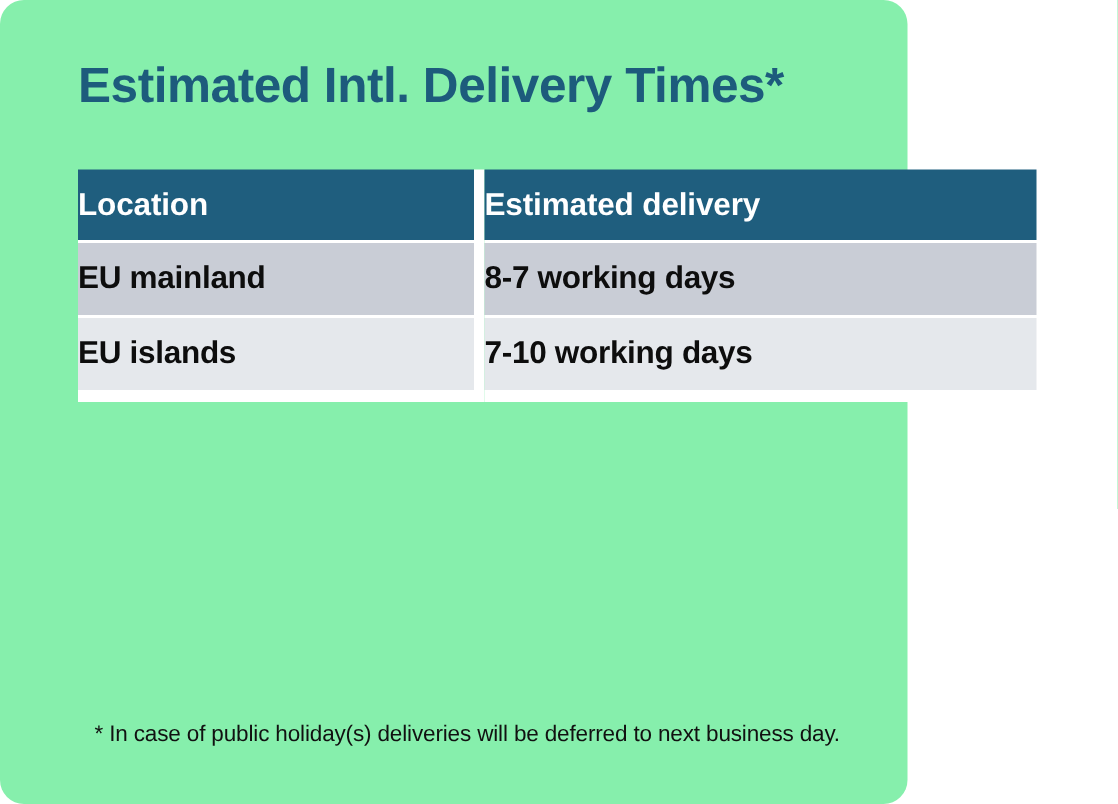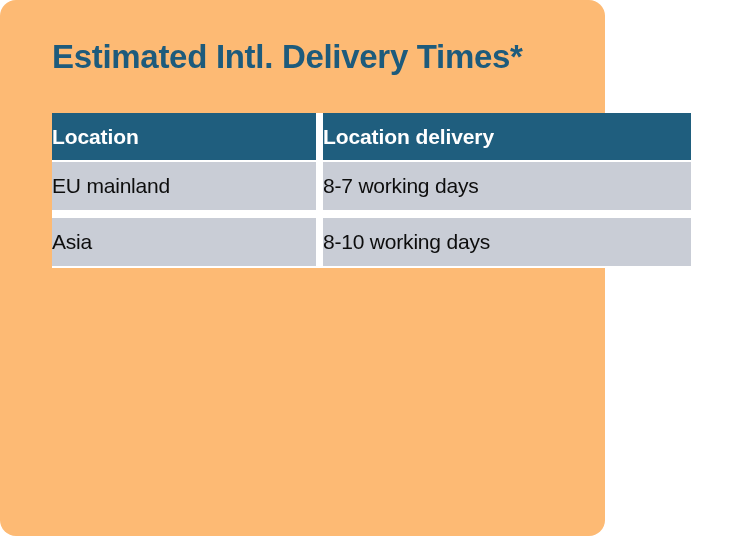--- a/index.html
+++ b/index.html
@@ -11,21 +11,21 @@
     height: 536px;
     background: #ffffff;
     font-family: "Liberation Sans", sans-serif;
     overflow: hidden;
   }
 
   .page {
     position: relative;
     width: 605px;
     height: 536px;
-    background: #fdba74;
+    background: #86efac;
     border-radius: 16px;
   }
 
   .page-title {
     position: absolute;
     left: 52px;
     top: 38px;
     font-size: 33px;
     font-weight: bold;
     letter-spacing: -0.3px;
@@ -66,21 +66,21 @@
   }
 
   .gap-cell {
     background: #ffffff;
     padding: 0;
   }
 
   .body-cell {
     height: 48px;
     font-size: 21px;
-    font-weight: normal;
+    font-weight: bold;
     color: #0d0d0d;
     text-align: left;
     padding-left: 13px;
     letter-spacing: -0.2px;
     white-space: nowrap;
   }
 
   tr.row-dark  .body-cell { background: #c9cdd6; }
   tr.row-light .body-cell { background: #e5e8ec; }
 
@@ -112,34 +112,45 @@
   <table class="delivery-table">
     <colgroup>
       <col class="col-location">
       <col class="col-gap">
       <col class="col-delivery">
     </colgroup>
     <thead>
       <tr>
         <th class="head-cell">Location</th>
         <th class="gap-cell"></th>
-        <th class="head-cell">Location delivery</th>
+        <th class="head-cell">Estimated delivery</th>
       </tr>
     </thead>
     <tbody>
       <tr class="row-spacer">
         <td></td>
         <td></td>
         <td></td>
       </tr>
 
       <tr class="row-dark">
         <td class="body-cell">EU mainland</td>
         <td class="gap-cell"></td>
         <td class="body-cell">8-7 working days</td>
+      </tr>
+      <tr class="row-spacer">
+        <td></td>
+        <td></td>
+        <td></td>
+      </tr>
+
+      <tr class="row-light">
+        <td class="body-cell">EU islands</td>
+        <td class="gap-cell"></td>
+        <td class="body-cell">7-10 working days</td>
       </tr>
       <tr class="row-spacer">
         <td></td>
         <td></td>
         <td></td>
       </tr>
 
       <tr class="row-spacer">
         <td></td>
         <td></td>
@@ -151,28 +162,18 @@
         <td></td>
         <td></td>
       </tr>
 
       <tr class="row-spacer">
         <td></td>
         <td></td>
         <td></td>
       </tr>
 
-      <tr class="row-dark">
-        <td class="body-cell">Asia</td>
-        <td class="gap-cell"></td>
-        <td class="body-cell">8-10 working days</td>
-      </tr>
-      <tr class="row-spacer">
-        <td></td>
-        <td></td>
-        <td></td>
-      </tr>
-
     </tbody>
   </table>
 
+  <div class="footnote">* In case of public holiday(s) deliveries will be deferred to next business day.</div>
 
 </div>
 
 </body></html>

